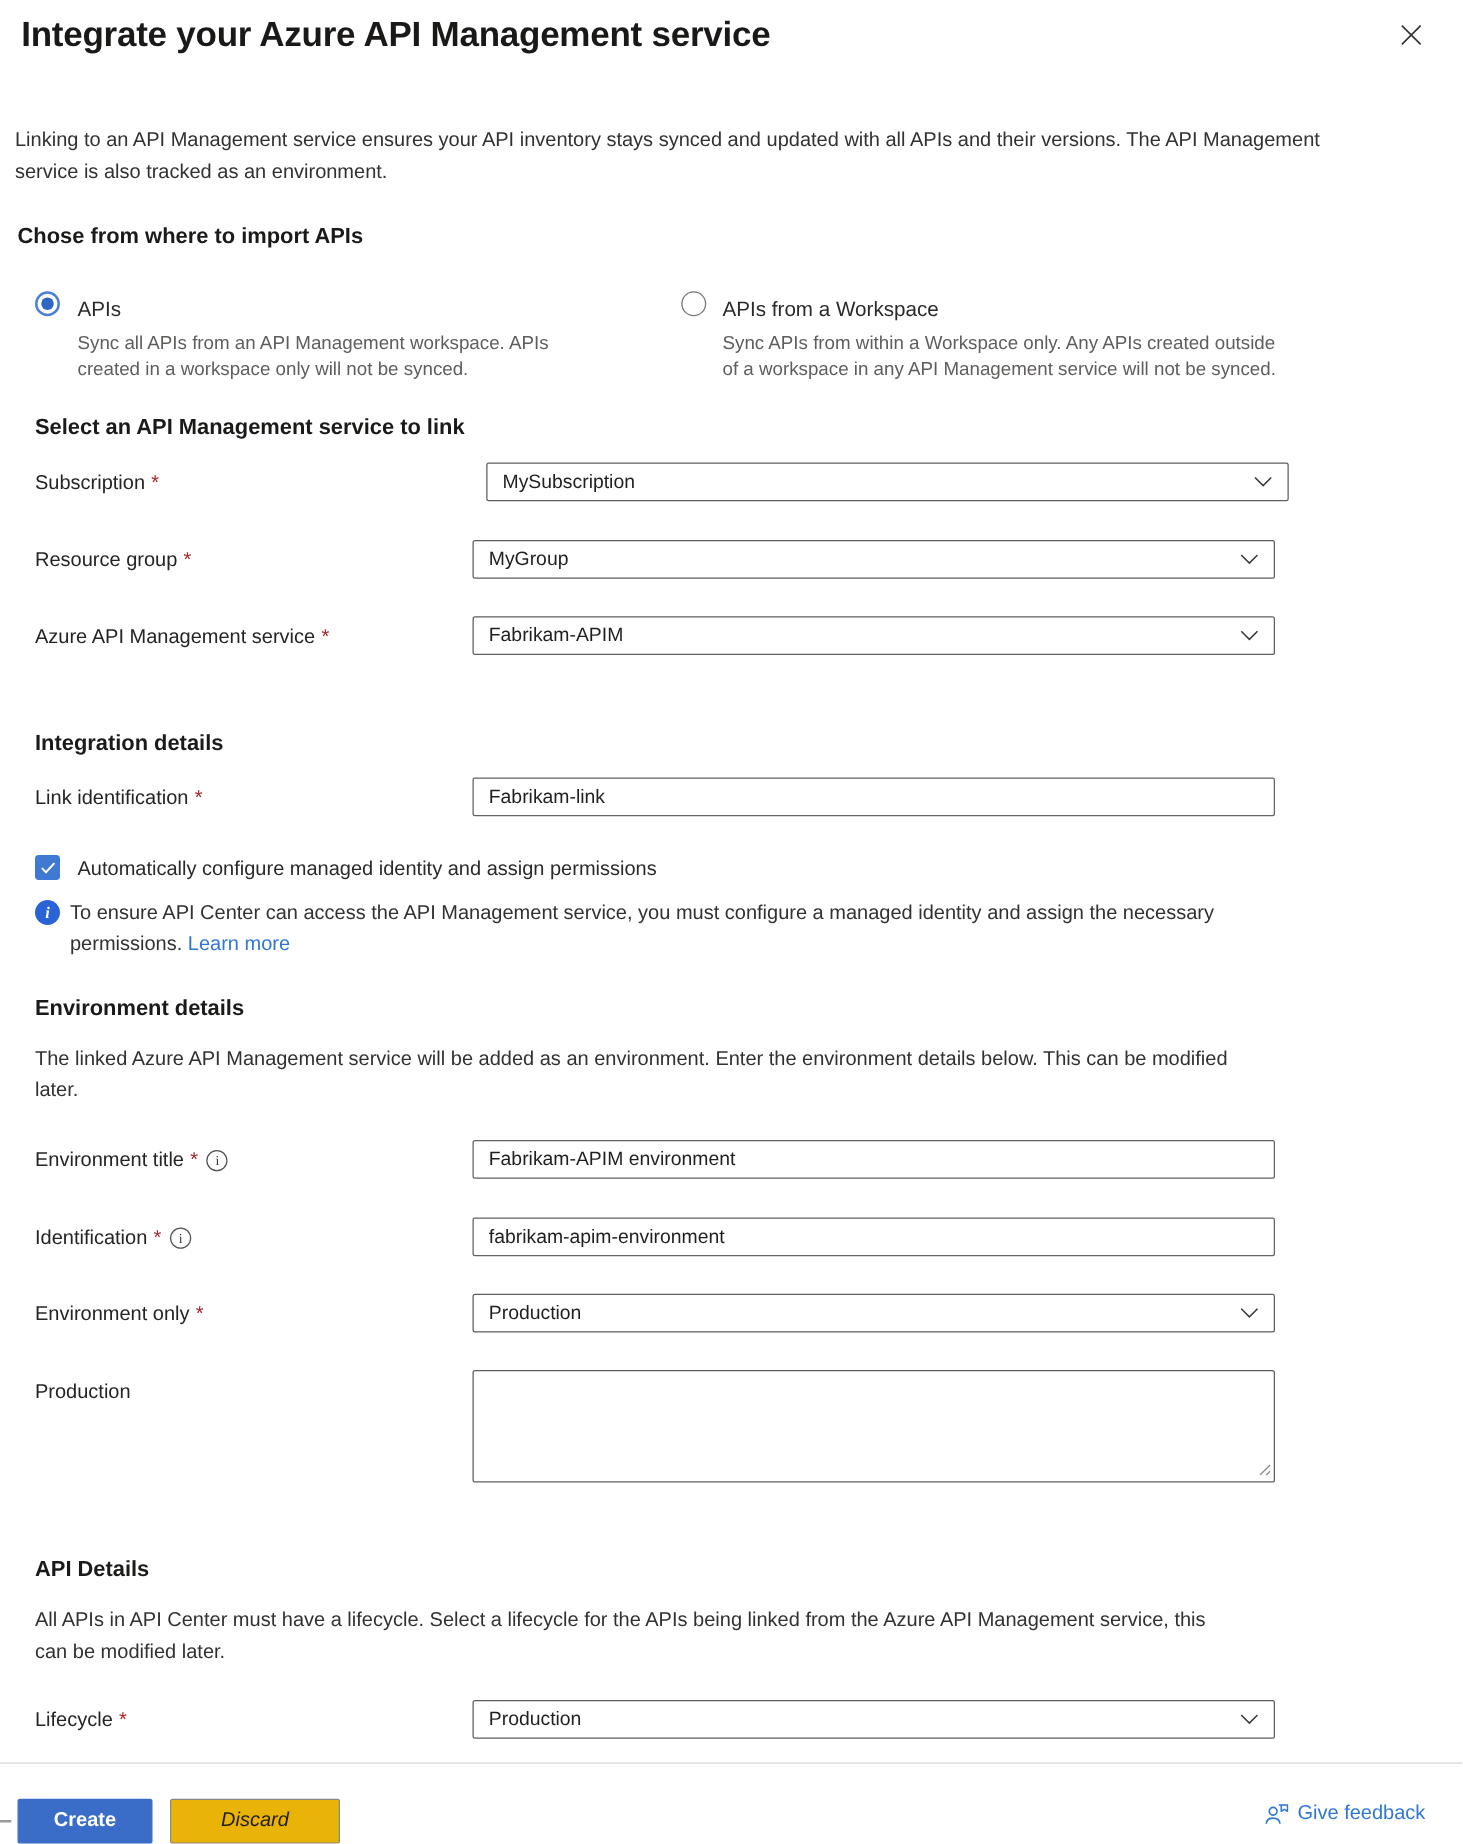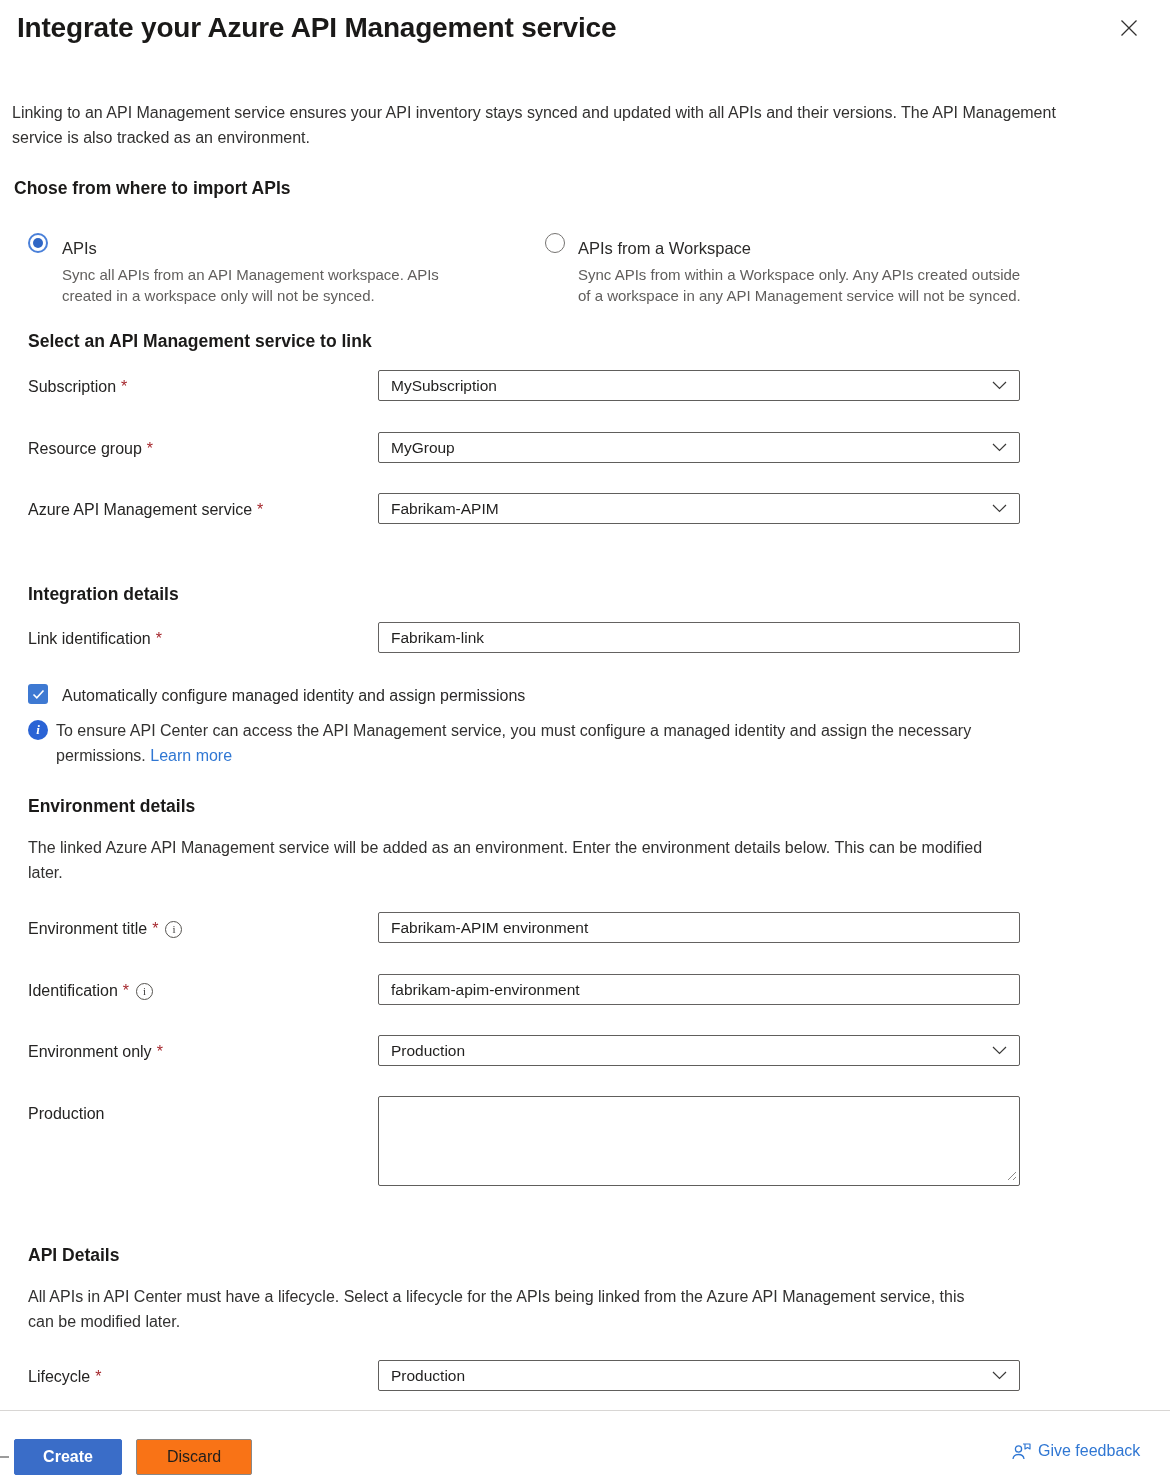--- a/index.html
+++ b/index.html
@@ -22,21 +22,21 @@
   .intro{font-size:16px;line-height:25px;color:var(--body);}
   .h2{font-size:17.5px;font-weight:700;color:#1b1a19;}
 
   
   .radio{width:20px;height:20px;border-radius:50%;box-sizing:border-box;border:1px solid #757371;background:#fff;cursor:pointer;}
   .radio.selected{border:2px solid #4a80d9;position:relative;}
   .radio.selected::after{content:"";position:absolute;inset:3px;border-radius:50%;background:#2f66c5;}
   .opt-label{font-size:16.5px;color:#2b2a29;cursor:pointer;}
   .opt-desc{font-size:15px;line-height:21px;color:var(--muted);}
 
-  .field-label{font-size:16px;color:#252423;display:flex;align-items:center;}
+  .field-label{font-size:16px;color:#252423;display:flex;}
   .req{color:var(--required);margin-left:5px;}
 
   .dropdown,.textinput{box-sizing:border-box;width:642px;height:31px;border:1px solid var(--border);border-radius:2px;background:#fff;display:flex;align-items:center;padding:0 12px;font-size:15.5px;color:#201f1e;}
   .dropdown{justify-content:space-between;cursor:pointer;}
   .textinput{border:1px solid #646261;}
   input.textinput{outline:none;font-family:inherit;}
   .chev{flex:0 0 auto;margin-left:8px;}
 
   
   .checkbox{width:20px;height:20px;border-radius:3px;background:var(--checkbox);display:flex;align-items:center;justify-content:center;cursor:pointer;}
@@ -51,21 +51,21 @@
 
   .para{font-size:16px;line-height:25px;color:var(--body);}
 
   textarea.desc-area{box-sizing:border-box;width:642px;height:90px;border:1px solid var(--border);border-radius:2px;resize:none;font-family:inherit;font-size:15.5px;padding:6px 10px;outline:none;}
   .resize-grip{position:absolute;right:3px;bottom:5px;pointer-events:none;}
 
   .divider{width:1170px;height:1px;background:#d8d6d4;}
 
   .btn{box-sizing:border-box;height:36px;border-radius:2px;font-size:16px;display:flex;align-items:center;justify-content:center;cursor:pointer;font-family:inherit;}
   .btn-primary{width:108px;background:var(--accent);color:#fff;border:1px solid var(--accent);font-weight:700;}
-  .btn-secondary{width:116px;background:#f97316;color:#1f1e1d;border:1px solid #8a8886;}
+  .btn-secondary{width:136px;background:#eab308;color:#1f1e1d;border:1px solid #8a8886;font-style:italic;}
 
   .feedback{display:flex;align-items:center;gap:7px;color:var(--link);font-size:16px;cursor:pointer;}
   .edge-tick{width:9px;height:2px;background:#9b9b9b;}
 </style>
 </head>
 <body>
 
 <div class="page">
 
   <div class="abs title" style="left:17px;top:12px;">Integrate your Azure API Management service</div>
@@ -86,21 +86,21 @@
   <div class="abs radio" style="left:545px;top:233px;"></div>
   <div class="abs opt-label" style="left:578px;top:239px;">APIs from a Workspace</div>
   <div class="abs opt-desc" style="left:578px;top:264px;width:452px;">Sync APIs from within a Workspace only. Any APIs created outside of a workspace in any API Management service will not be synced.</div>
 
   <div class="abs h2" style="left:28px;top:331px;">Select an API Management service to link</div>
 
   <div class="abs field-label" style="left:28px;top:378px;">
     <span>Subscription</span>
       <span class="req">*</span>
   </div>
-  <div class="abs dropdown" style="left:378px;top:370px;justify-content:space-between;">
+  <div class="abs dropdown" style="left:389px;top:370px;justify-content:space-between;">
     <span>MySubscription</span>
     <svg class="chev" width="15" height="9" viewBox="0 0 15 9">
         <path d="M1 1 L7.5 7.5 L14 1" stroke="#3b3a39" stroke-width="1.2" fill="none"></path>
       </svg>
   </div>
 
   <div class="abs field-label" style="left:28px;top:440px;">
     <span>Resource group</span>
       <span class="req">*</span>
   </div>

